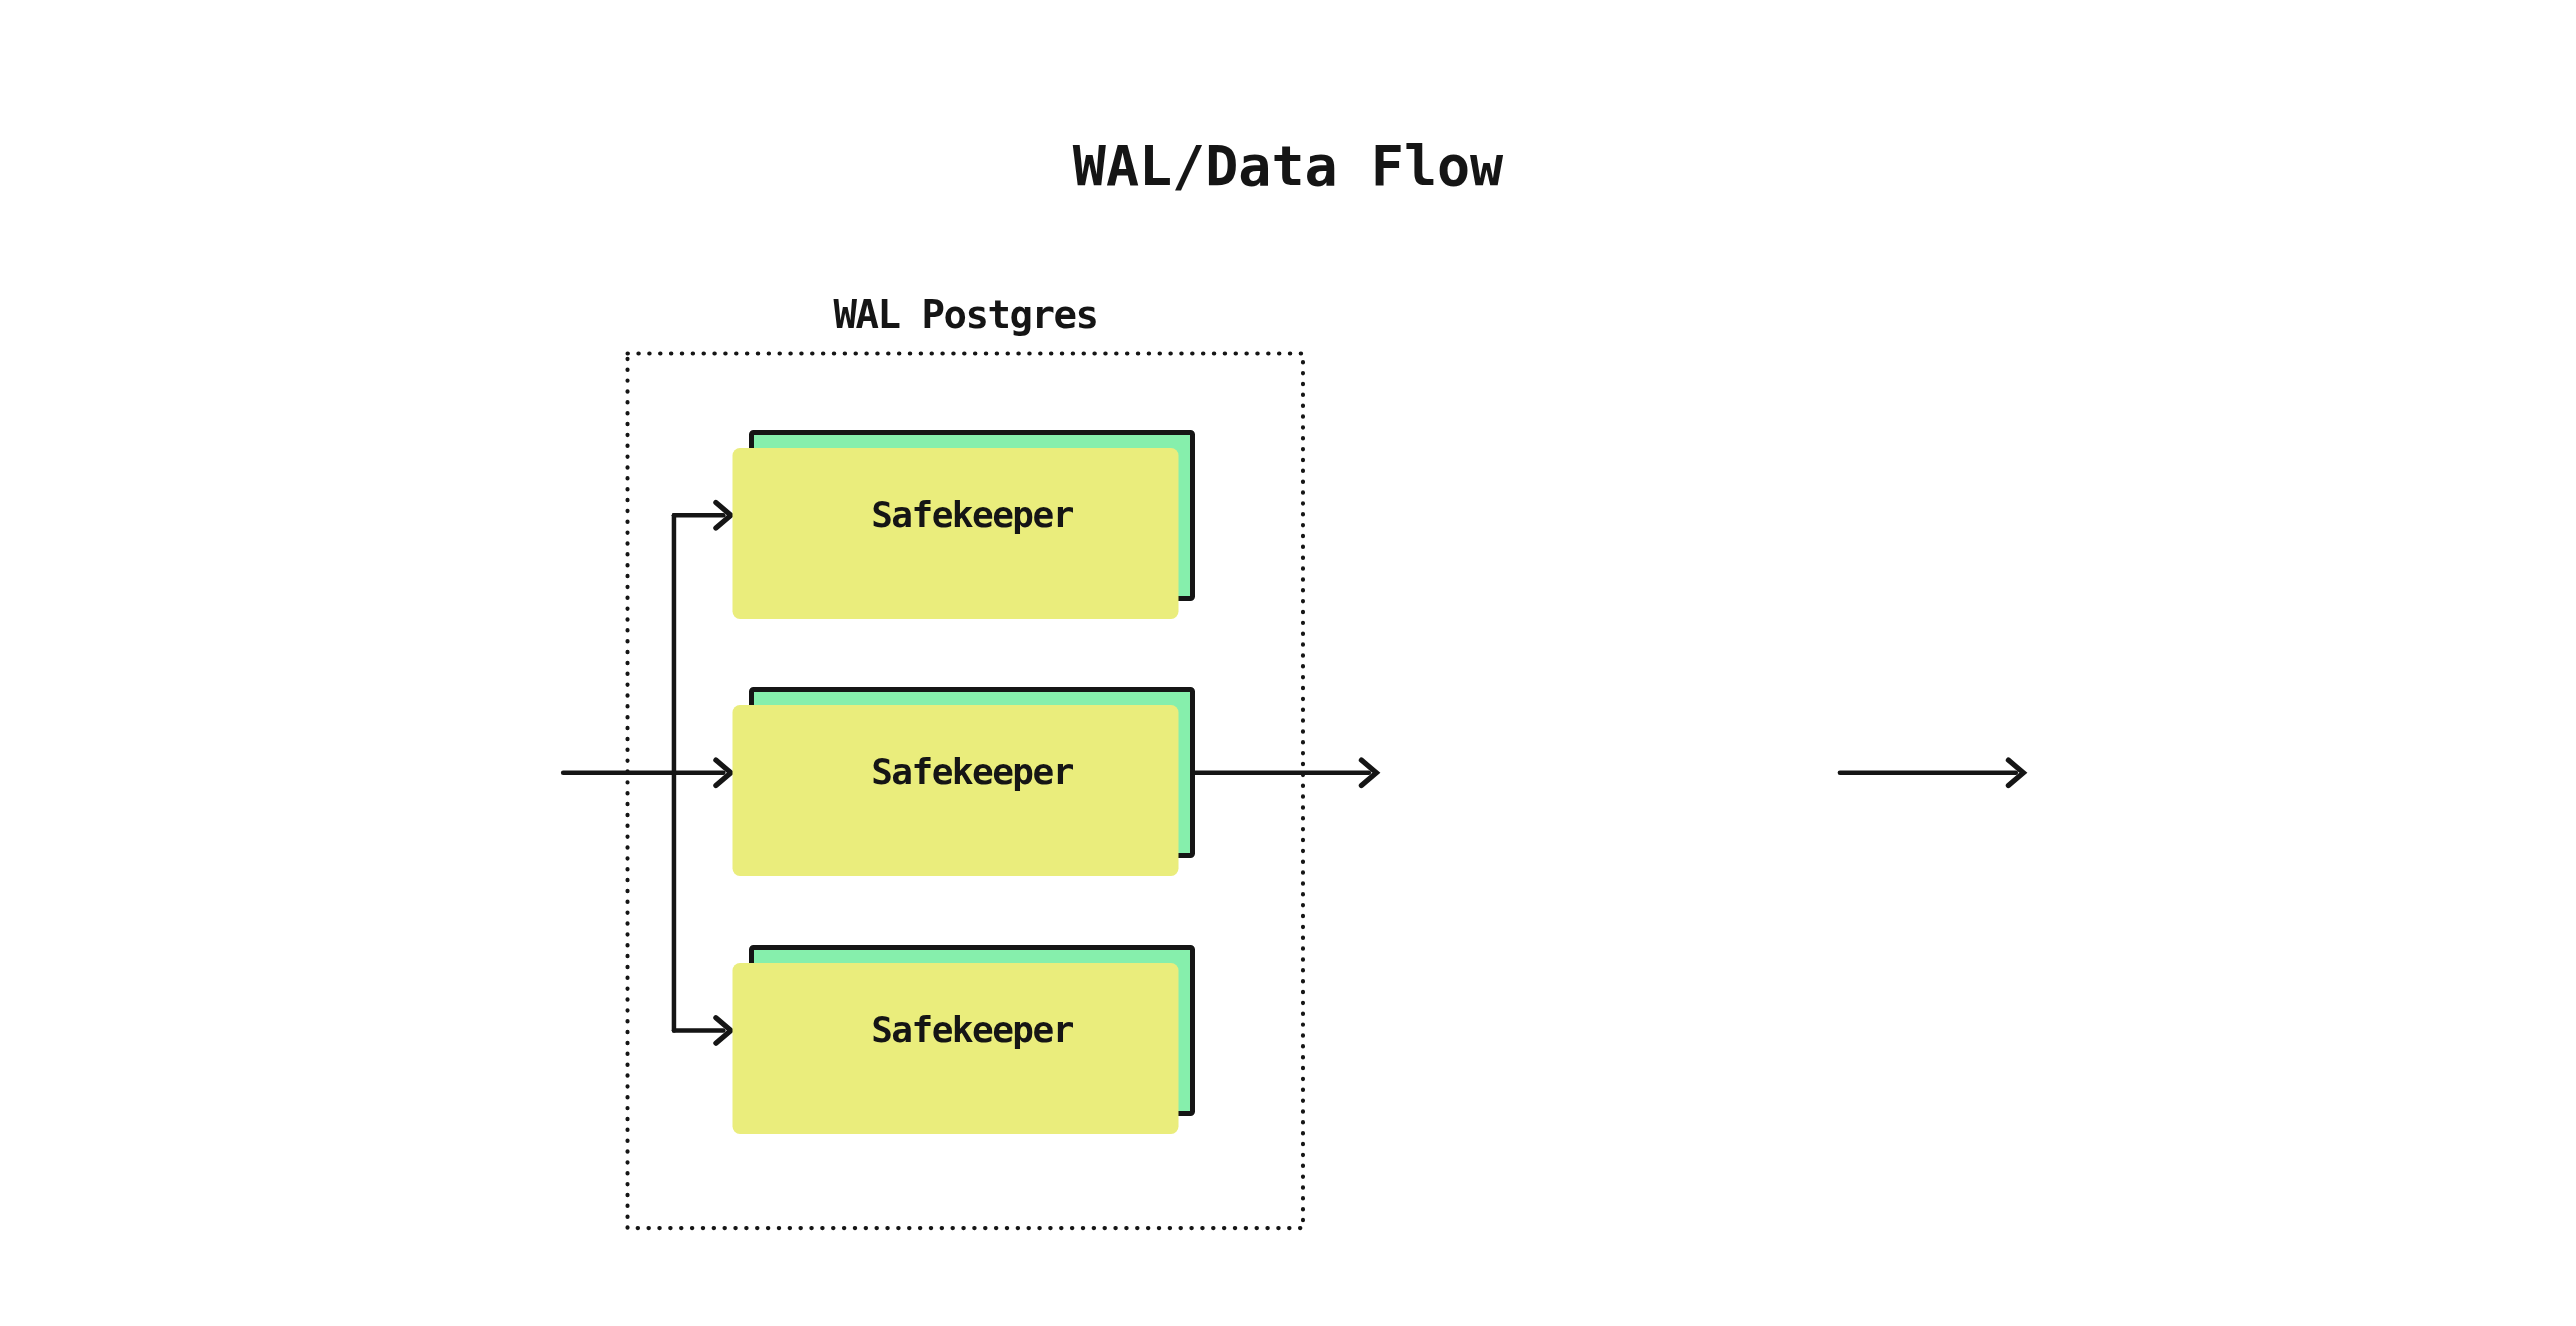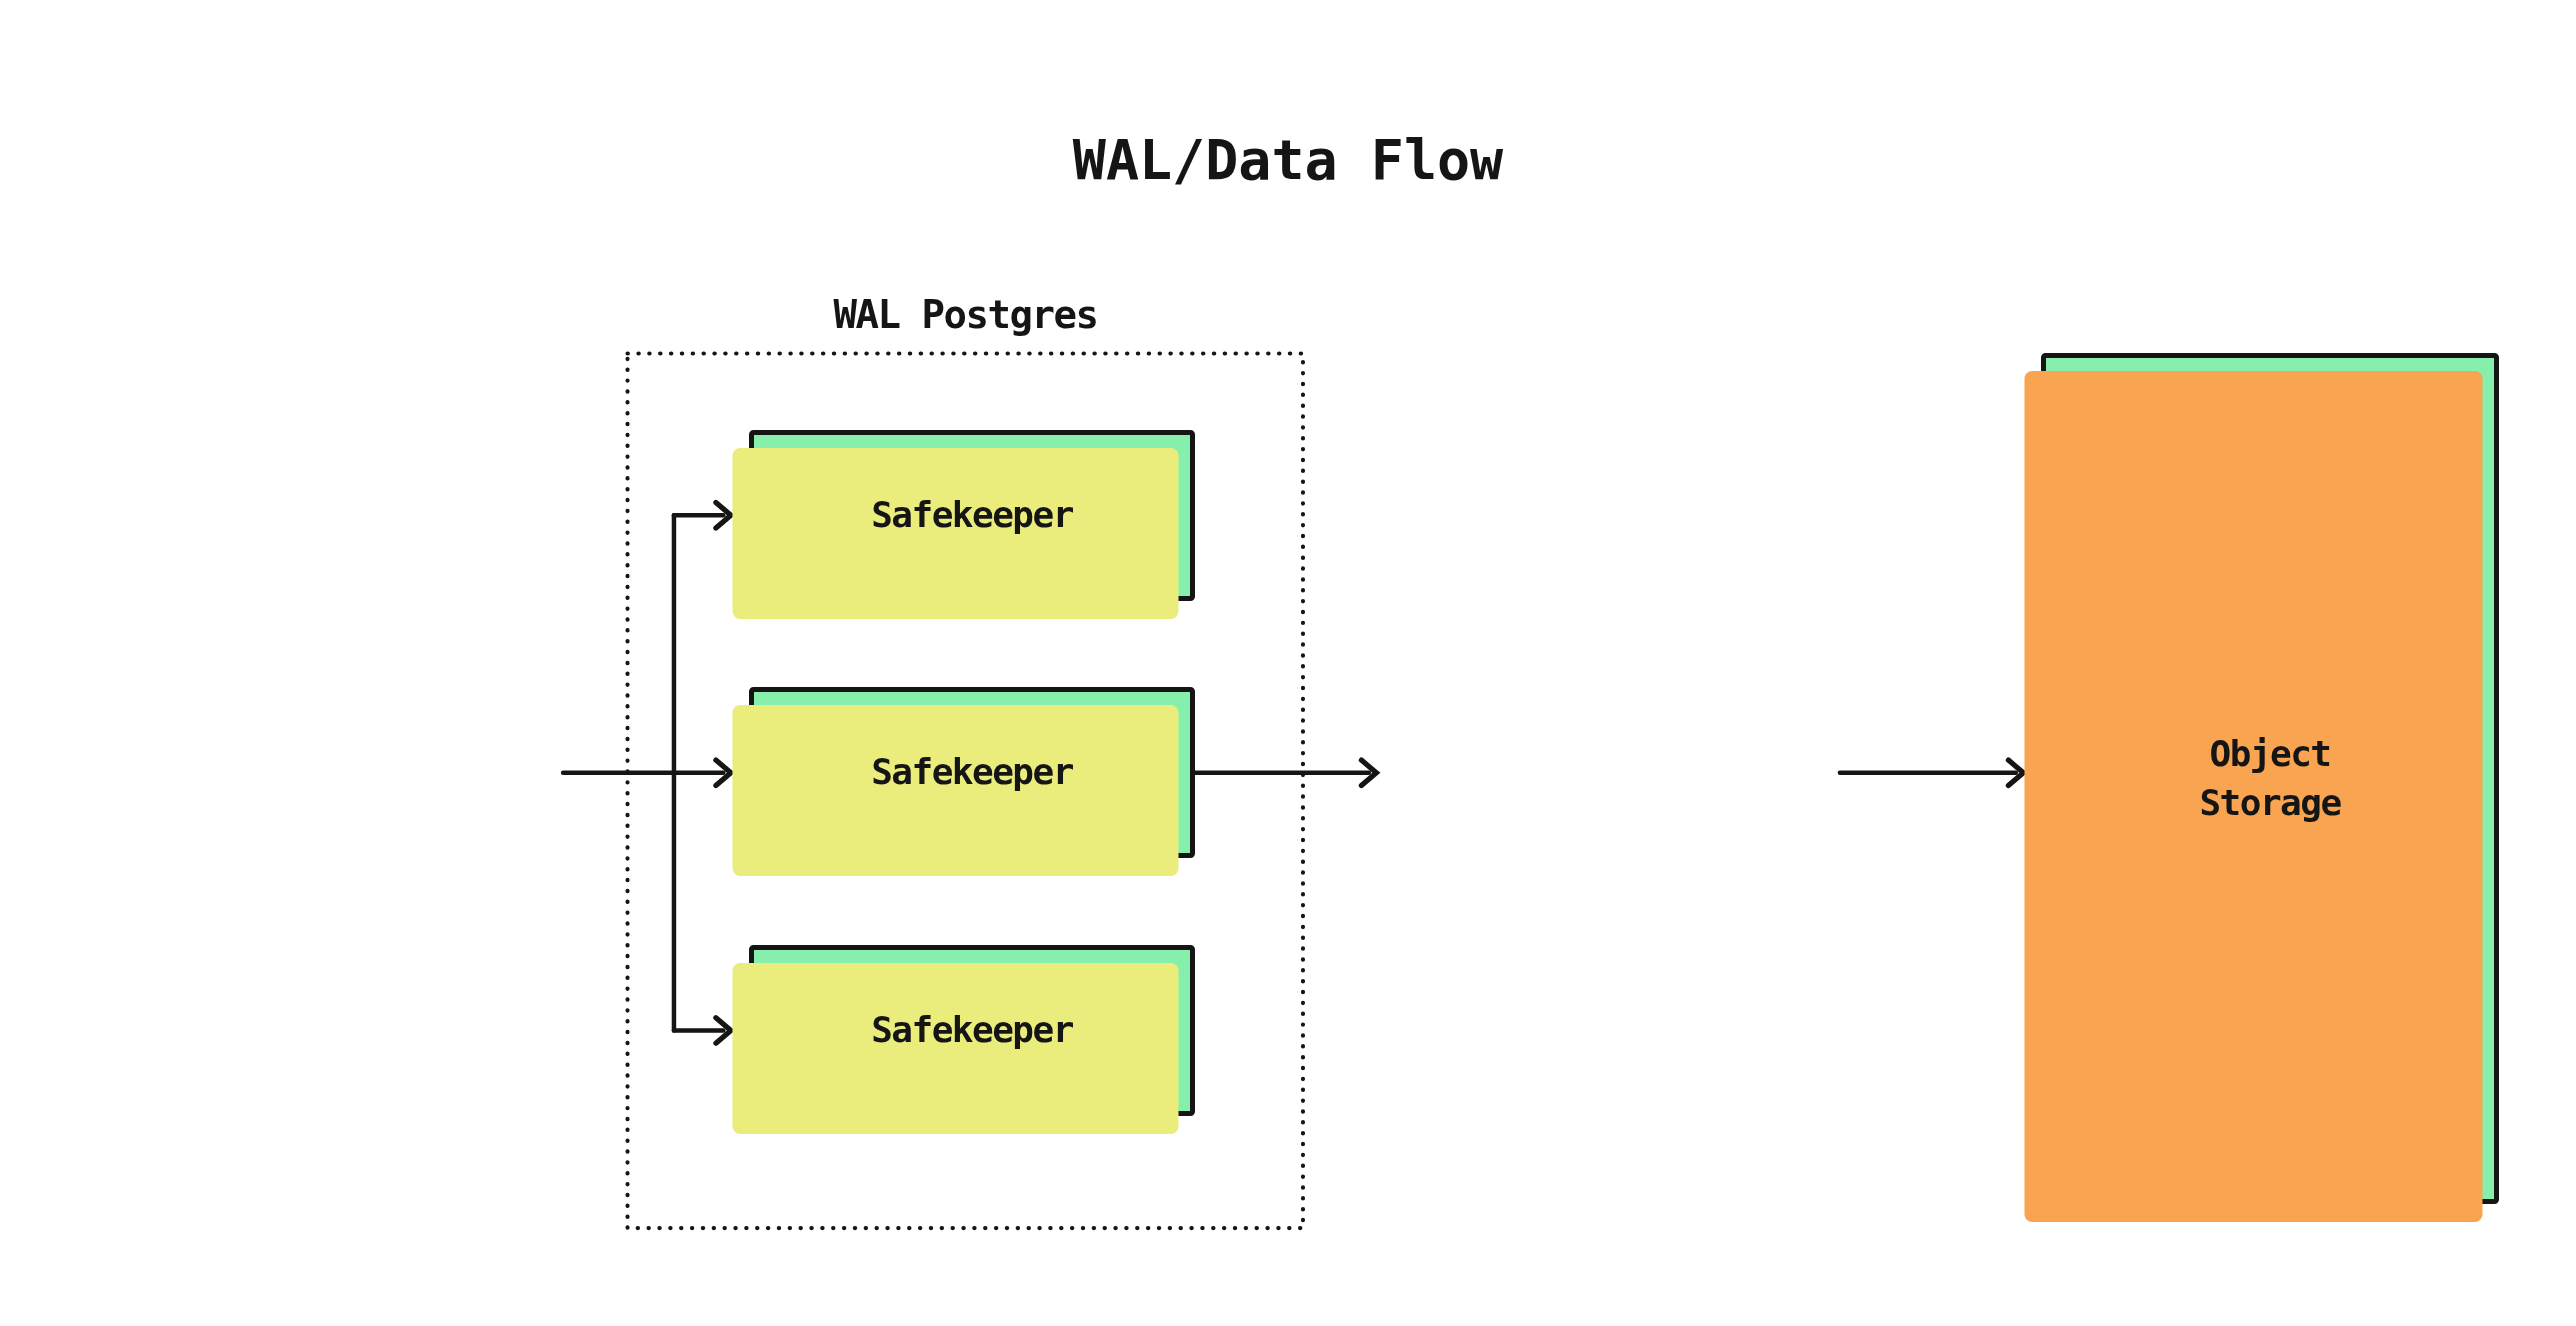--- a/index.html
+++ b/index.html
@@ -26,21 +26,21 @@
   .flow-svg {
     position: absolute;
     left: 0; top: 0;
     width: 2576px;
     height: 1327px;
   }
   .diagram-title {
     position: absolute;
     left: 0;
     right: 0;
-    top: 127px;
+    top: 133px;
     text-align: center;
     font-size: 55px;
     font-weight: bold;
     line-height: 1.2;
     letter-spacing: 0;
     color: var(--ink);
   }
   .wal-service-label {
     position: absolute;
     left: 628px;
@@ -136,19 +136,15 @@
 
   <div class="node node--yellow node-safekeeper node-safekeeper-2">
     <span class="label">Safekeeper</span>
   </div>
 
   <div class="node node--yellow node-safekeeper node-safekeeper-3">
     <span class="label">Safekeeper</span>
   </div>
 
 
-  <div class="node node--orange node-object">
-    <span class="label">Object
-Storage</span>
-  </div>
 
 </div>
 
 
 </body></html>

